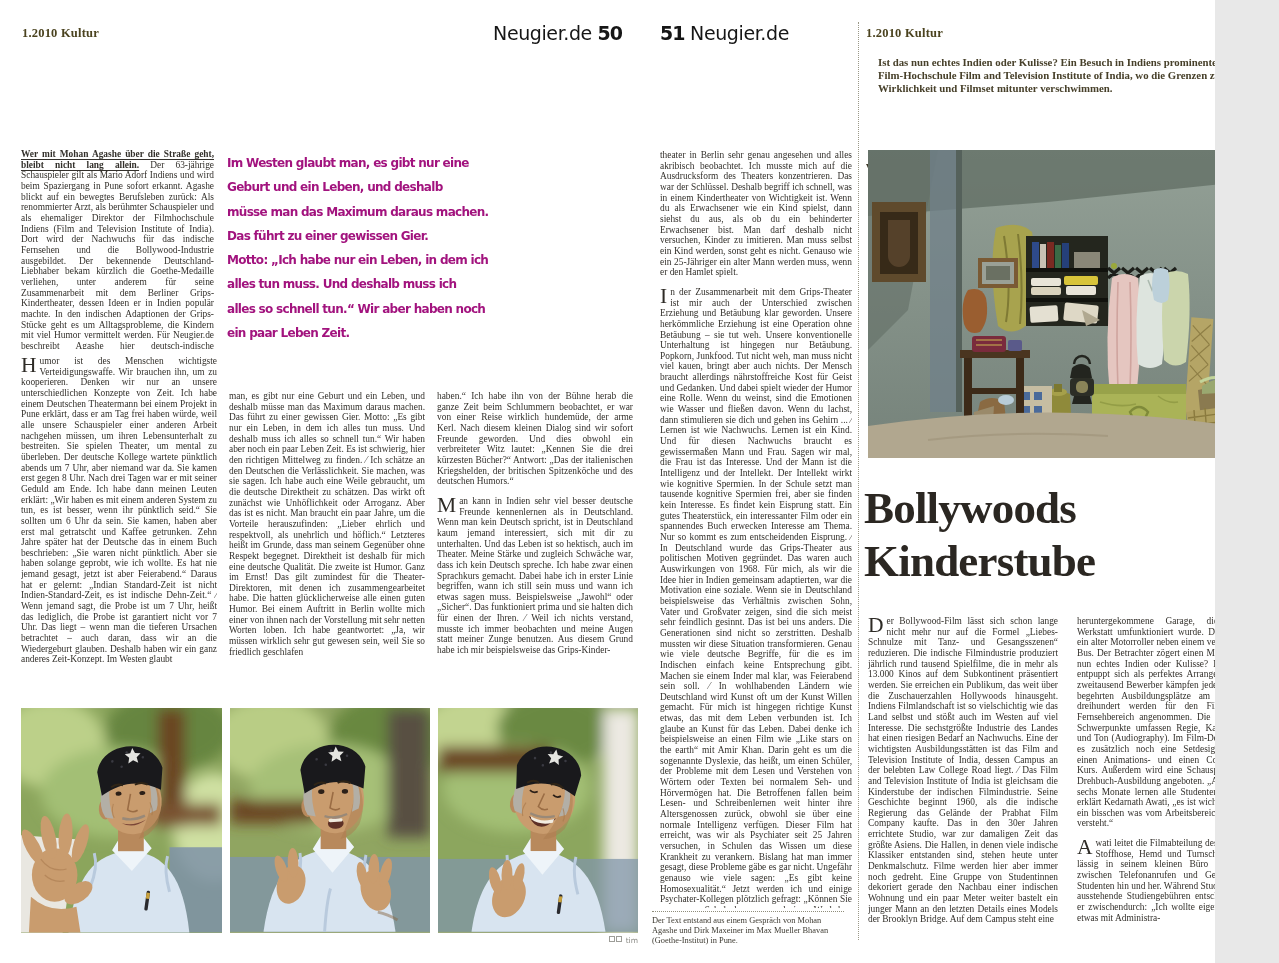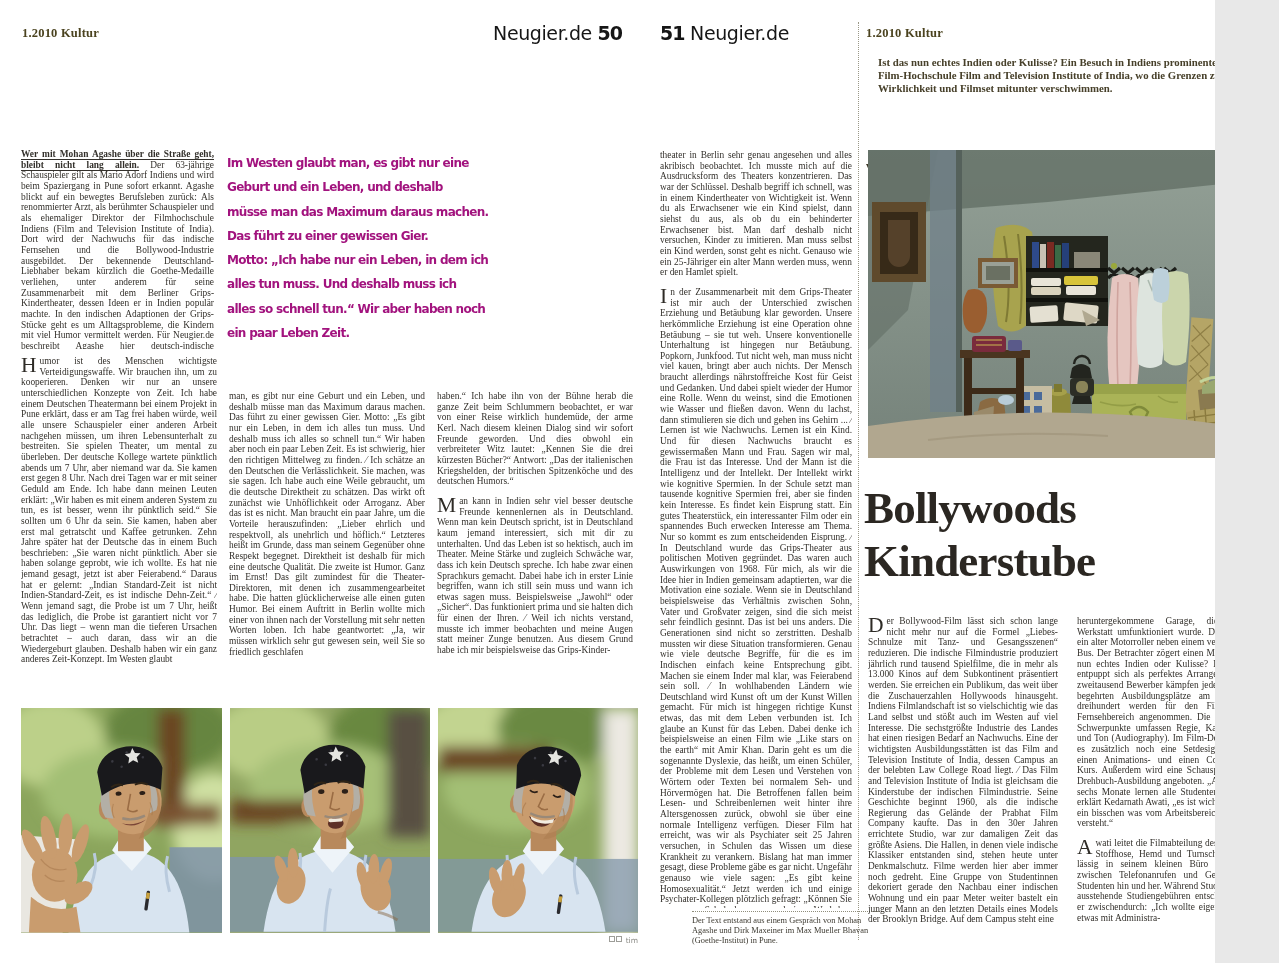--- a/index.html
+++ b/index.html
@@ -245,21 +245,21 @@
   <div class="abs label-olive" style="left:866px;top:26px;">1.2010 Kultur</div>
 
   <div class="abs standfirst" style="left:866px;top:56px;width:378px;">Ist das nun echtes Indien oder Kulisse? Ein Besuch in Indiens prominentester Film-Hochschule Film and Television Institute of India, wo die Grenzen zwischen Wirklichkeit und Filmset mitunter verschwimmen.</div>
 
   <div class="abs byline" style="left:866px;top:112px;margin-top:48px;">von Tim Maxeiner</div>
 
   <div class="abs body-col" style="left:660px;top:150px;width:192px;height:758px;">
     <p>theater in Berlin sehr genau angesehen und alles akribisch beobachtet. Ich musste mich auf die Ausdrucksform des Theaters konzentrieren. Das war der Schlüssel. Deshalb begriff ich schnell, was in einem Kindertheater von Wichtigkeit ist. Wenn du als Erwachsener wie ein Kind spielst, dann siehst du aus, als ob du ein behinderter Erwachsener bist. Man darf deshalb nicht versuchen, Kinder zu imitieren. Man muss selbst ein Kind werden, sonst geht es nicht. Genauso wie ein 25-Jähriger ein alter Mann werden muss, wenn er den Hamlet spielt.</p>
     <p class="dc">In der Zusammenarbeit mit dem Grips-Theater ist mir auch der Unterschied zwischen Erziehung und Betäubung klar geworden. Unsere herkömmliche Erziehung ist eine Operation ohne Betäubung – sie tut weh. Unsere konventionelle Unterhaltung ist hingegen nur Betäubung. Popkorn, Junkfood. Tut nicht weh, man muss nicht viel kauen, bringt aber auch nichts. Der Mensch braucht allerdings nährstoffreiche Kost für Geist und Gedanken. Und dabei spielt wieder der Humor eine Rolle. Wenn du weinst, sind die Emotionen wie Wasser und fließen davon. Wenn du lachst, dann stimulieren sie dich und gehen ins Gehirn ... ⁄ Lernen ist wie Nachwuchs. Lernen ist ein Kind. Und für diesen Nachwuchs braucht es gewissermaßen Mann und Frau. Sagen wir mal, die Frau ist das Interesse. Und der Mann ist die Intelligenz und der Intellekt. Der Intellekt wirkt wie kognitive Spermien. In der Schule setzt man tausende kognitive Spermien frei, aber sie finden kein Interesse. Es findet kein Eisprung statt. Ein gutes Theaterstück, ein interessanter Film oder ein spannendes Buch erwecken Interesse am Thema. Nur so kommt es zum entscheidenden Eisprung. ⁄ In Deutschland wurde das Grips-Theater aus politischen Motiven gegründet. Das waren auch Auswirkungen von 1968. Für mich, als wir die Idee hier in Indien gemeinsam adaptierten, war die Motivation eine soziale. Wenn sie in Deutschland beispielsweise das Verhältnis zwischen Sohn, Vater und Großvater zeigen, sind die sich meist sehr feindlich gesinnt. Das ist bei uns anders. Die Generationen sind nicht so zerstritten. Deshalb mussten wir diese Situation transformieren. Genau wie viele deutsche Begriffe, für die es im Indischen einfach keine Entsprechung gibt. Machen sie einem Inder mal klar, was Feierabend sein soll. ⁄ In wohlhabenden Ländern wie Deutschland wird Kunst oft um der Kunst Willen gemacht. Für mich ist hingegen richtige Kunst etwas, das mit dem Leben verbunden ist. Ich glaube an Kunst für das Leben. Dabei denke ich beispielsweise an einen Film wie „Like stars on the earth“ mit Amir Khan. Darin geht es um die sogenannte Dyslexie, das heißt, um einen Schüler, der Probleme mit dem Lesen und Verstehen von Wörtern oder Texten bei normalem Seh- und Hörvermögen hat. Die Betroffenen fallen beim Lesen- und Schreibenlernen weit hinter ihre Altersgenossen zurück, obwohl sie über eine normale Intelligenz verfügen. Dieser Film hat erreicht, was wir als Psychiater seit 25 Jahren versuchen, in Schulen das Wissen um diese Krankheit zu verankern. Bislang hat man immer gesagt, diese Probleme gäbe es gar nicht. Ungefähr genauso wie viele sagen: „Es gibt keine Homosexualität.“ Jetzt werden ich und einige Psychater-Kollegen plötzlich gefragt: „Können Sie zu unserer Schule kommen und einen Workshop für unsere Lehrer machen?“</p>
   </div>
-  <div class="abs footnote" style="left:692px;top:911px;width:192px;">Der Text entstand aus einem Gespräch von Mohan Agashe und Dirk Maxeiner im Max Mueller Bhavan (Goethe-Institut) in Pune.</div>
+  <div class="abs footnote" style="left:652px;top:911px;width:192px;">Der Text entstand aus einem Gespräch von Mohan Agashe und Dirk Maxeiner im Max Mueller Bhavan (Goethe-Institut) in Pune.</div>
 
   <div class="abs photo" style="left:868px;top:150px;width:394px;height:308px;">
     <svg viewBox="0 0 394 308" width="394" height="308">
       <defs>
         <linearGradient id="wall" x1="0" y1="0" x2="0" y2="1">
           <stop offset="0" stop-color="#93a096"></stop>
             <stop offset="1" stop-color="#75827a"></stop>
         </linearGradient>
       </defs>
       <rect width="394" height="308" fill="url(#wall)"></rect>

